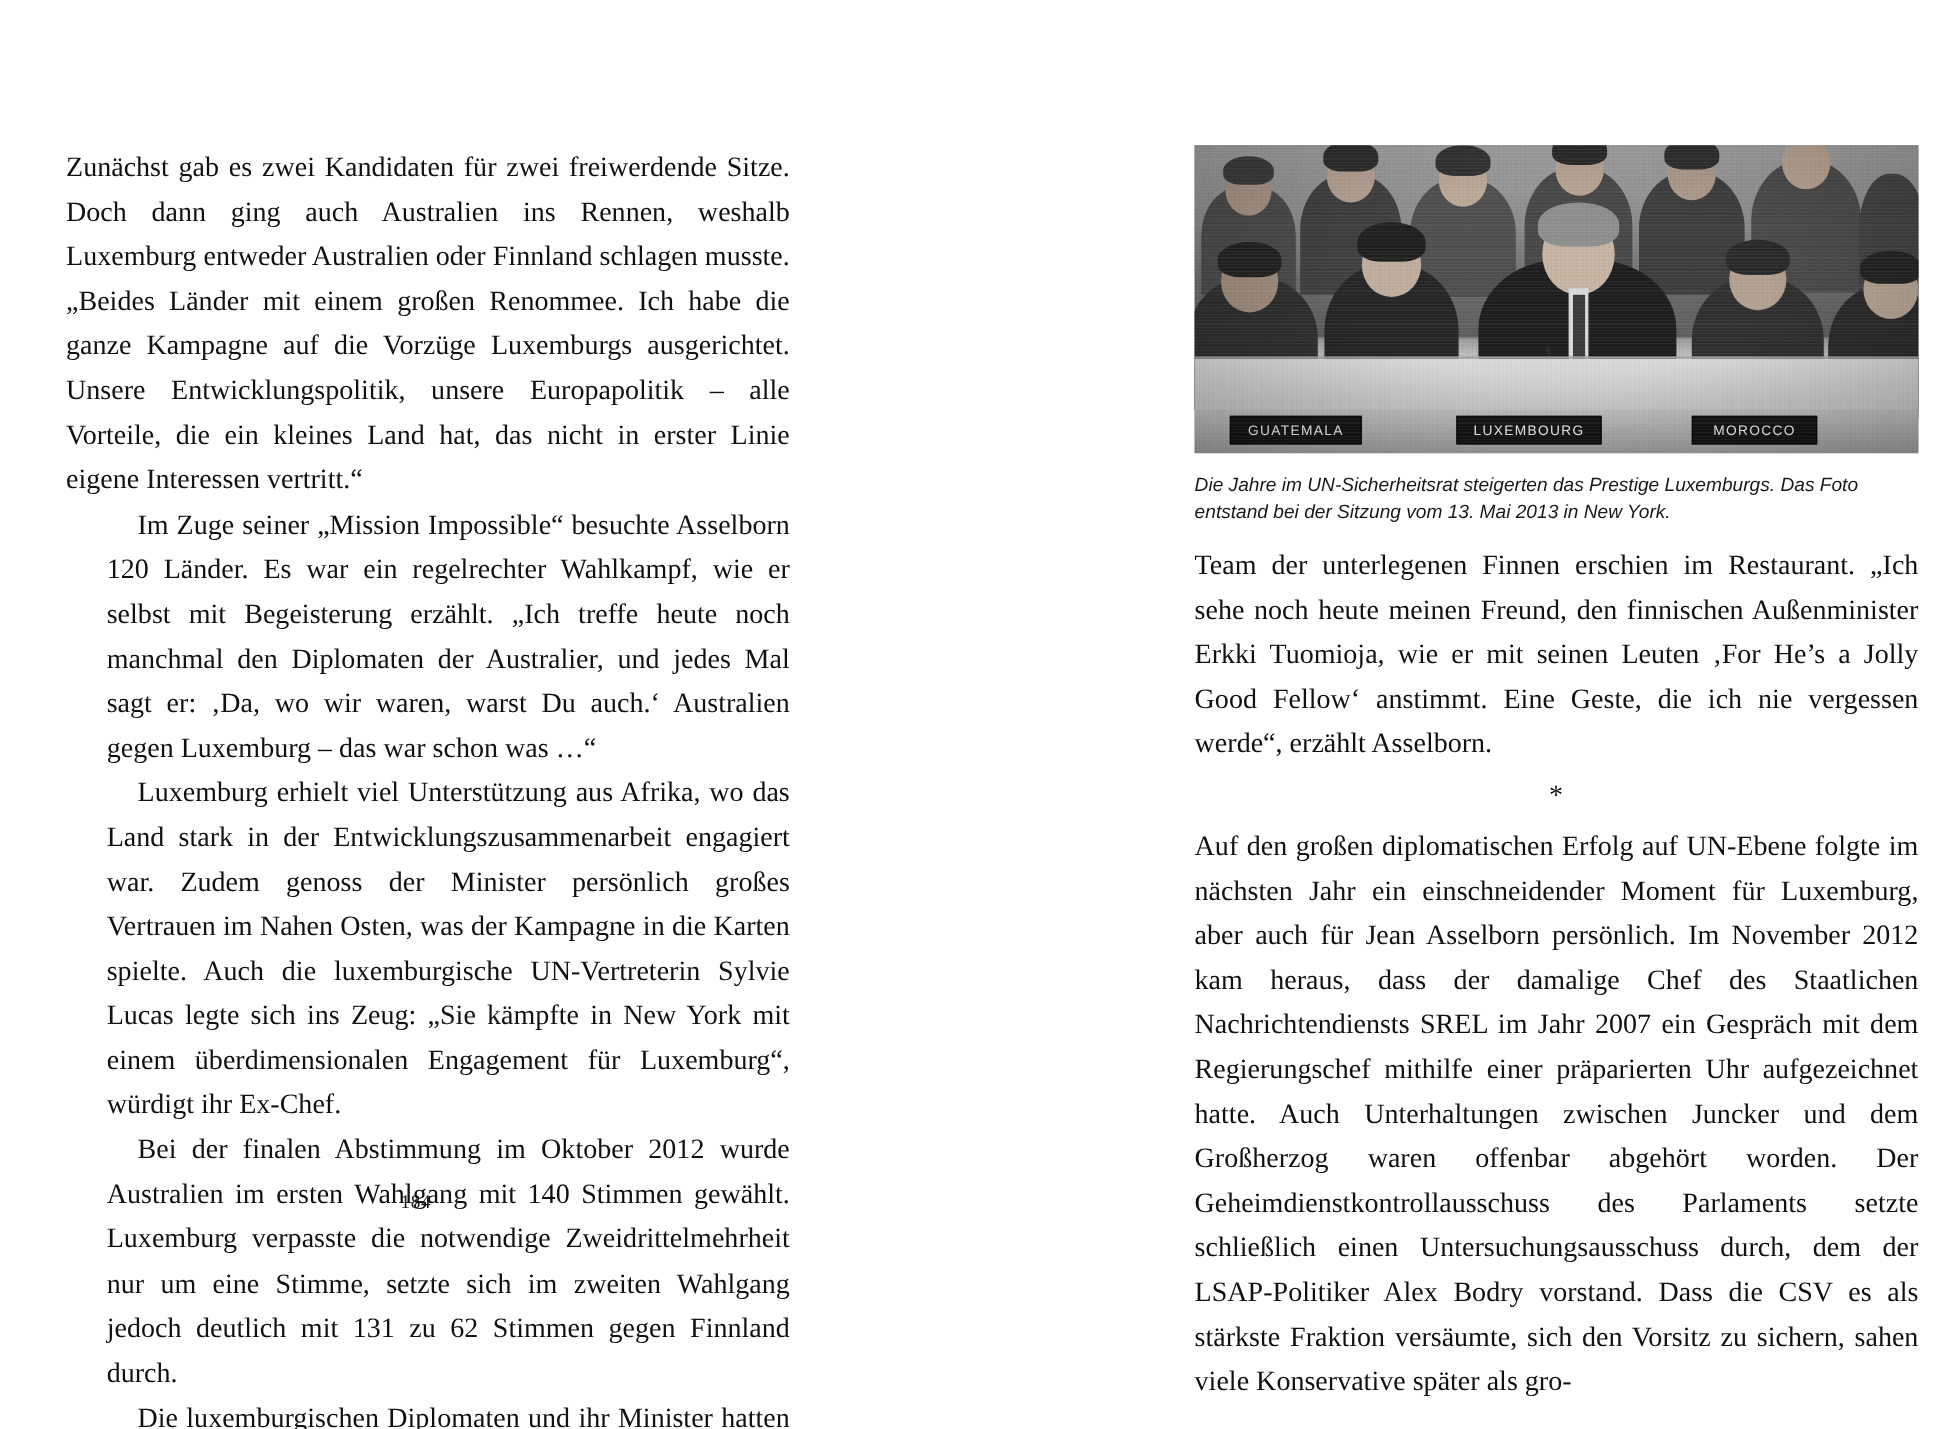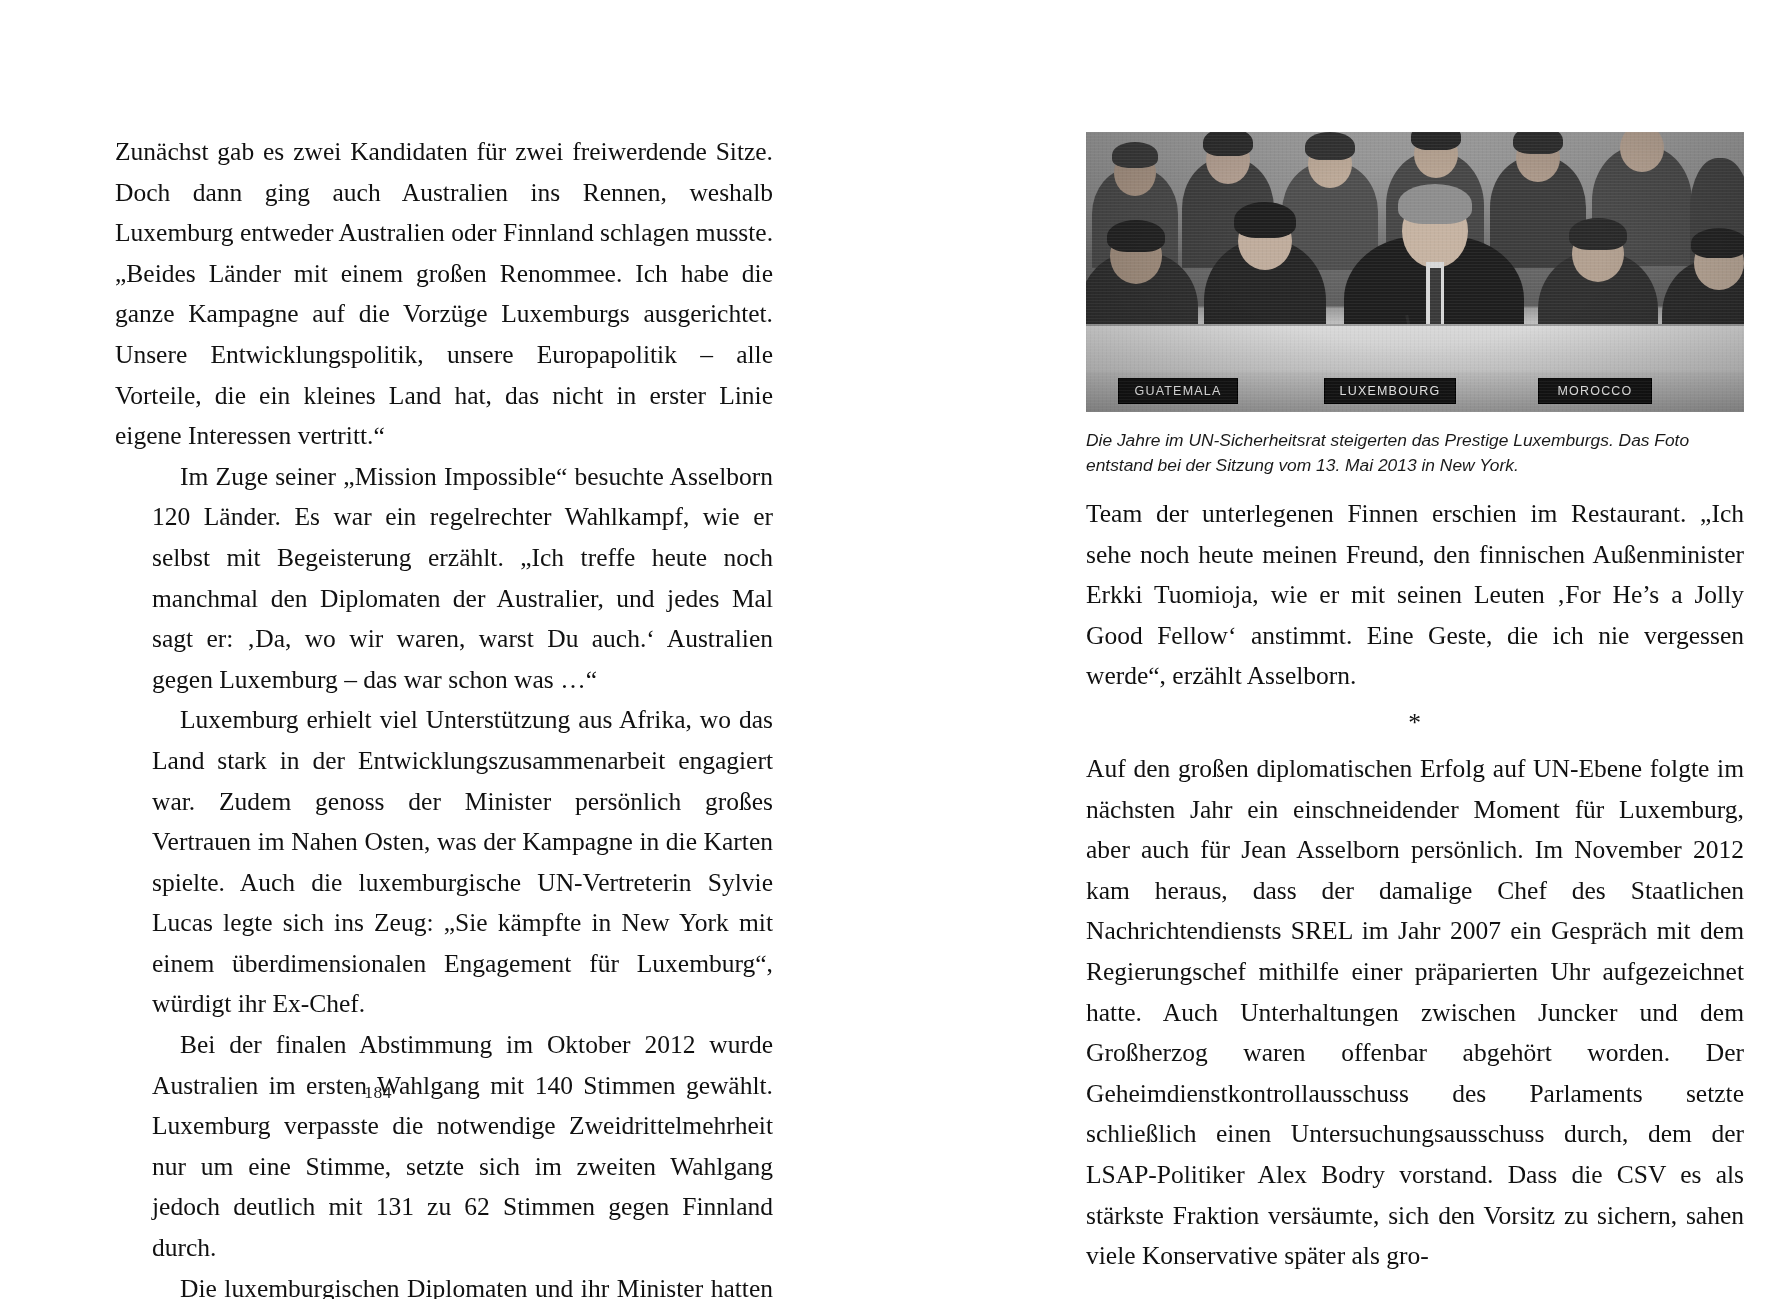--- a/index.html
+++ b/index.html
@@ -20,21 +20,21 @@
     height: 1299px;
     display: flex;
   }
   .page {
     position: relative;
     width: 886px;
     height: 1299px;
     box-sizing: border-box;
   }
   .page-left {
-    padding: 132px 200px 0 115px;
+    padding: 132px 200px 0 60px;
   }
   .page-right {
     padding: 132px 128px 0 200px;
   }
   .col {
     width: 658px;
   }
   p.body-text {
     margin: 0;
     font-size: 25.5px;

